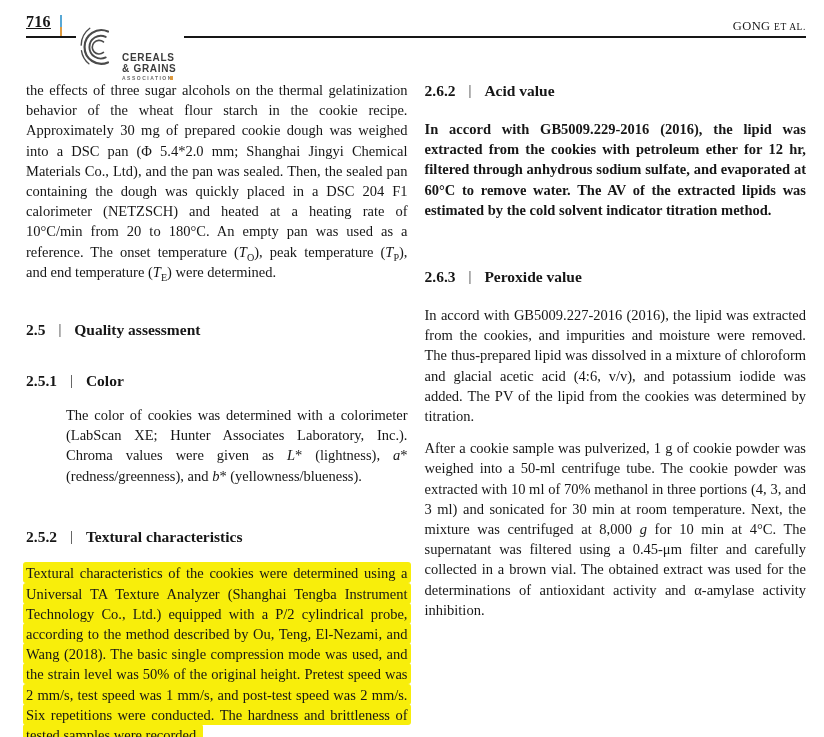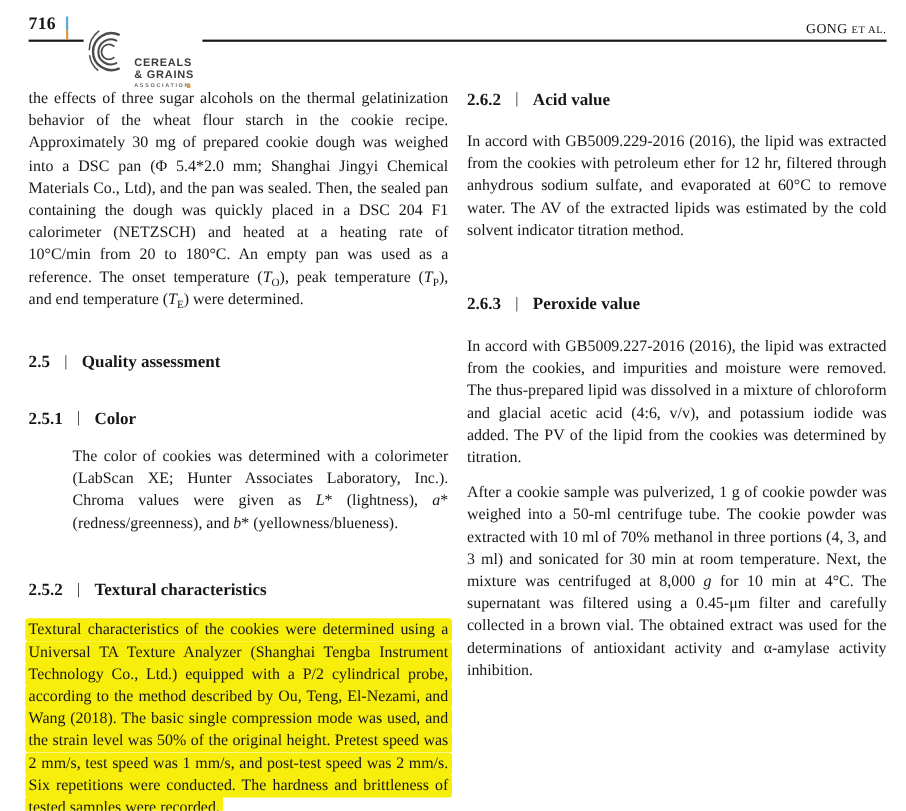--- a/index.html
+++ b/index.html
@@ -11,21 +11,21 @@
   }
 
   
   .header { position: relative; height: 58px; }
   .rule {
     position: absolute; left: 26px; right: 18px; top: 36px;
     height: 2px; background: var(--rule, #161616);
   }
   .page-num {
     position: absolute; left: 26px; top: 13px;
-    font-size: 16px; font-weight: bold; letter-spacing: 0.3px;
+    font-size: 16px; font-weight: bold; letter-spacing: 0.3px; text-decoration: underline;
   }
   .head-divider {
     position: absolute; left: 60px; top: 15px; width: 2px; height: 21px;
     background: linear-gradient(to bottom,
       var(--divider_top, #58a8d5) 0%, var(--divider_top, #58a8d5) 58%,
       var(--divider_bottom, #dd9a40) 58%, var(--divider_bottom, #dd9a40) 100%);
   }
   .logo {
     position: absolute; left: 76px; top: 11px; z-index: 2;
     display: flex; align-items: center; background: #ffffff; padding: 0 7px 0 2px;
@@ -70,21 +70,21 @@
     font-weight: normal; font-size: 14.5px; color: #2a2a2a;
     margin: 0 13px; position: relative; top: -1px;
   }
 
   
   .l-h25   { margin-top: 37px; }
   .l-h251  { margin-top: 29px; }
   .l-pcol  { margin-top: 13px; margin-left: 40px; }
   .l-h252  { margin-top: 40px; }
   .l-phl   { margin-top: 15px; }
-  .r-pacid { margin-top: 17px; }
+  .r-pacid { margin-top: 17px; font-weight: bold; }
   .r-h263  { margin-top: 46px; }
   .r-pper  { margin-top: 17px; }
   .r-h27   { margin-top: 36px; }
   .r-h271  { margin-top: 26px; }
   .r-pext  { margin-top: 12px; }
 
   mark.hl {
     background: var(--highlight, #f8ee0b);
     color: inherit;
     padding: 2.5px 3px;

